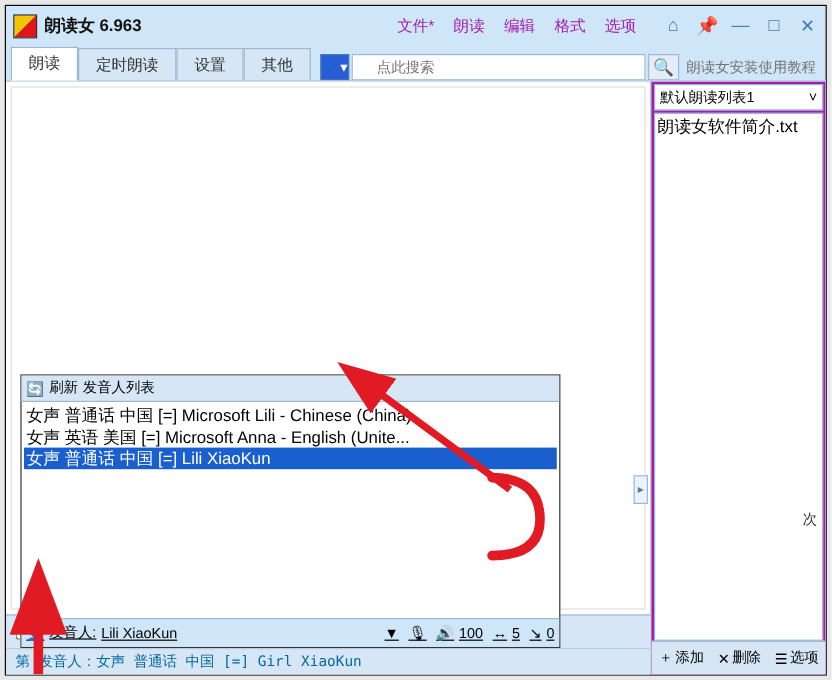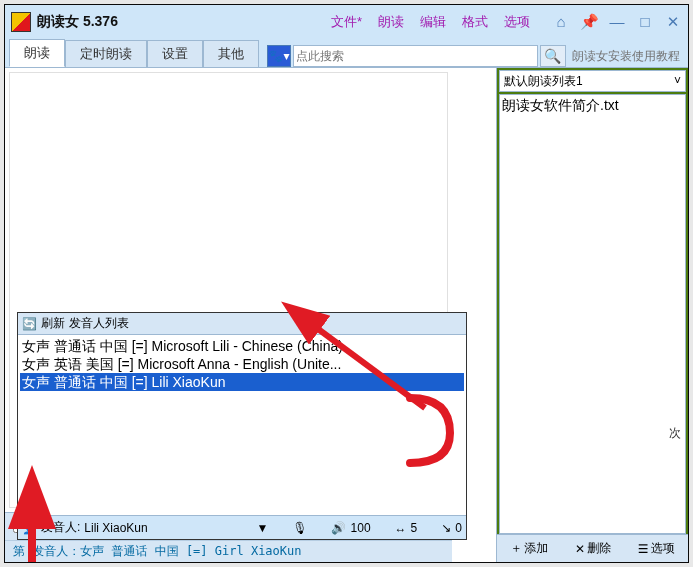--- a/index.html
+++ b/index.html
@@ -12,55 +12,55 @@
 .menu-items { display: flex; gap: 16px; font-size: 13px; color: #a21caf; }
 .menu-items span { cursor: default; }
 .winbtns { display: flex; gap: 10px; margin-left: 16px; color: #4a7bb5; font-size: 15px; }
 .winbtns span { width: 18px; text-align: center; cursor: default; }
 .tabrow { height: 28px; display: flex; align-items: flex-end; padding: 0 4px; gap: 0; }
 .tab { padding: 4px 14px; font-size: 13px; border: 1px solid #9db8d2; border-bottom: none; background: #d6e6f5; color: #333; cursor: default; }
 .tab.active { background: #fff; border-bottom: 1px solid #fff; position: relative; z-index: 2; }
 .tab-gap { width: 8px; }
 .search-wrap { flex:1; display:flex; align-items:center; gap:2px; }
 .paw { width:24px; height:22px; background:#2a5bd6; color:#fff; display:flex; align-items:center; justify-content:center; font-size:12px; border:1px solid #4a7bb5; }
-.search-input { flex:1; height:22px; border:1px solid #9db8d2; padding:0 2px; font-size:12px; color:#888; background:#fff; }
+.search-input { flex:1; height:22px; border:1px solid #9db8d2; padding:0 20px; font-size:12px; color:#888; background:#fff; }
 .search-btn { width:26px; height:22px; border:1px solid #9db8d2; background:#e2edf8; color:#2a5bd6; display:flex; align-items:center; justify-content:center; font-size:14px; }
 .help-link { color:#737373; font-size:12px; padding:0 4px; text-decoration:none; cursor:pointer; }
 .main { flex:1; display:flex; background:#fff; border-top:1px solid #9db8d2; position: relative; overflow:hidden; }
 .left { flex:1; display:flex; flex-direction:column; background:#fff; position:relative; }
 .editor { flex:1; background:#fff; margin:4px; border:1px solid #e0e0e0; position:relative; }
 .voice-panel { position:absolute; left:12px; top:244px; width:450px; background:#fff; border:1px solid #333; z-index:10; }
 .vp-title { height:22px; background:#d6e6f5; display:flex; align-items:center; font-size:12px; padding:0 4px; gap:4px; border-bottom:1px solid #9db8d2; }
 .vp-title .tt { flex:1; text-align:left; }
 .vp-list { font-family: "SimSun","MS Song",monospace; font-size:14px; line-height:18px; padding:2px 2px 0 2px; height:180px; overflow:hidden; }
 .vp-row { white-space: nowrap; padding:0 2px; cursor:default; }
 .vp-row.sel { background:#1a5fcf; color:#fff; }
-.vp-status { height:24px; background:#cfe6f9; display:flex; align-items:center; font-size:12px; border-top:1px solid #9db8d2; padding:0 4px; gap:24px; }
+.vp-status { height:24px; background:#cfe6f9; display:flex; align-items:center; font-size:12px; border-top:1px solid #9db8d2; padding:0 4px; gap:8px;text-decoration:underline; }
 .vp-status .grp { display:flex; align-items:center; gap:4px; }
 .toolbar { height:28px; background:#d6e6f5; border-top:1px solid #9db8d2; display:flex; align-items:center; padding:0 8px; gap:16px; font-size:12px; color:#333; }
 .toolbar .chk { display:flex; align-items:center; gap:3px; }
 .toolbar .btn { display:flex; align-items:center; gap:3px; cursor:default; }
 .link-blue { color:#2861c7; }
 .status2 { height:22px; background:#d6e6f5; border-top:1px solid #b6cde2; font-size:12px; font-family:"SimSun",monospace; padding:2px 8px; color:#0369a1; }
-.right { width:192px; background:#4d7c0f; border-left:1px solid #9db8d2; display:flex; flex-direction:column;margin-left:44px; }
+.right { width:146px; background:#a21caf; border-left:1px solid #9db8d2; display:flex; flex-direction:column; }
 .rsel { height:22px; border:1px solid #9db8d2; margin:2px; font-size:12px; display:flex; align-items:center; justify-content:space-between; padding:0 4px; background:#fff; }
 .rlist { flex:1; border:1px solid #9db8d2; margin:0 2px; background:#fff; font-family:"SimSun",monospace; font-size:14px; padding:2px; position:relative; }
 .rcount { position:absolute; right:4px; top:330px; font-size:12px; color:#333; }
 .rtoolbar { height:28px; background:#d6e6f5; display:flex; align-items:center; justify-content:space-around; font-size:12px; border-top:1px solid #9db8d2; }
 .rtoolbar .btn { display:flex; align-items:center; gap:2px; }
 .arrow-svg { position:absolute; left:0; top:0; width:100%; height:100%; pointer-events:none; z-index:20; }
 .side-handle { position:absolute; right:2px; top:328px; width:12px; height:24px; border:1px solid #9db8d2; background:#eaf2fb; display:flex; align-items:center; justify-content:center; font-size:10px; color:#4a7bb5; }
 </style>
 </head>
 <body>
 
 <div class="window">
   <div class="titlebar">
     <div class="logo"></div>
-    <div class="title-text">朗读女 5.376</div>
+    <div class="title-text">朗读女 6.963</div>
     <div class="title-spacer"></div>
     <div class="menu-items">
       <span>文件*</span>
       <span>朗读</span>
       <span>编辑</span>
       <span>格式</span>
       <span>选项</span>
     </div>
     <div class="winbtns">
       <span>⌂</span>

